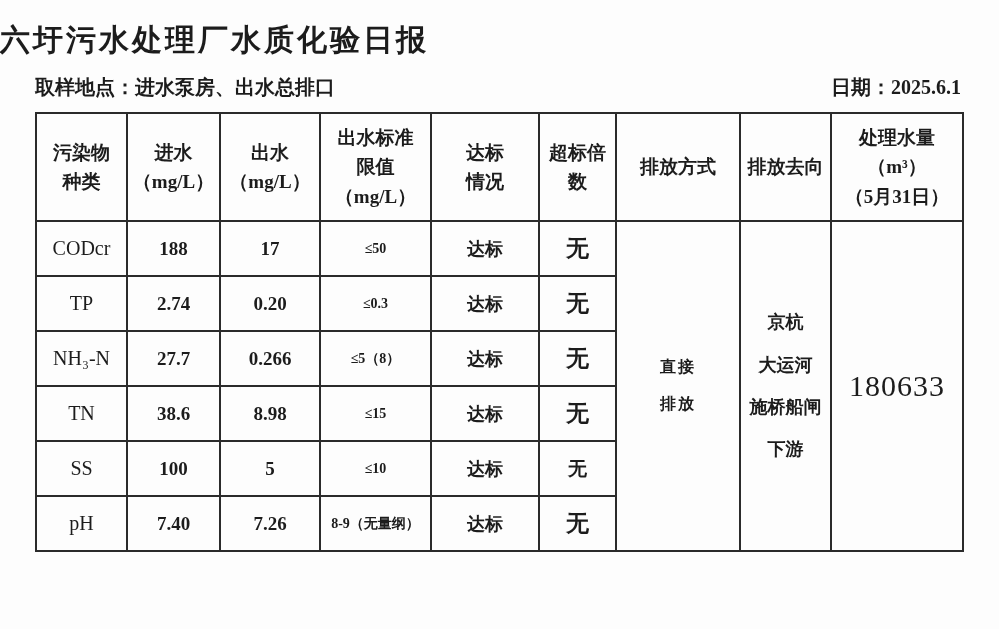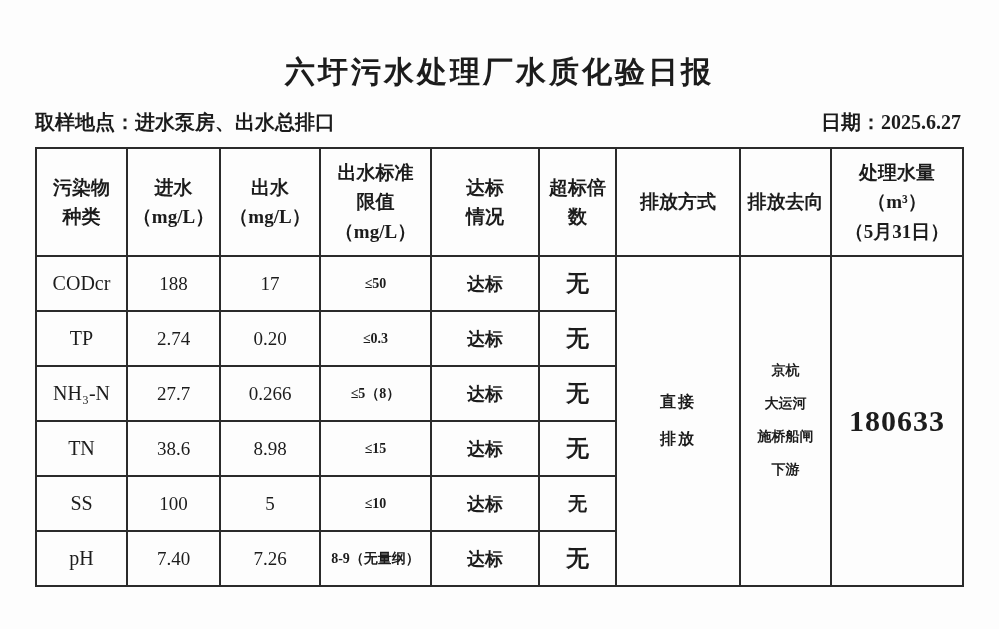--- a/index.html
+++ b/index.html
@@ -6,23 +6,22 @@
   .page {
     position: relative;
     width: 999px;
     height: 629px;
     background: #fdfdfd;
     overflow: hidden;
     font-family: "Liberation Serif", "DejaVu Serif", serif;
     color: #1c1c1c;
   }
   .title {
-    margin: 16px;
-    padding-top: 36px;
-    text-align: center;
+    margin: 0;
+    padding-top: 20px;
     font-size: 30px;
     font-weight: 600;
     letter-spacing: 3px;
   }
   .meta-row {
     display: flex;
     justify-content: space-between;
     align-items: flex-end;
     margin: 13px 38px 4px 35px;
     font-size: 20px;
@@ -43,45 +42,45 @@
   }
   .report-table th {
     font-size: 19px;
     font-weight: 700;
     white-space: pre-line;
     line-height: 1.55;
     height: 106px;
   }
   tr.data-row { height: 55px; }
   .cell-pollutant { font-size: 20px; font-weight: 400; }
-  .cell-num      { font-size: 19px; font-weight: 400; }
+  .cell-num      { font-size: 19px; font-weight: 700; }
   .cell-limit    { font-size: 14px; font-weight: 700; }
   .cell-compliance { font-size: 18px; font-weight: 700; }
   .cell-exceed   { font-size: 23px; font-weight: 700; }
   .cell-exceed.exceed-small { font-size: 19px; }
   .merged { white-space: pre-line; font-weight: 700; }
   .cell-method      { font-size: 16px; line-height: 2.3; letter-spacing: 2px; }
-  .cell-destination { font-size: 14px; line-height: 2.35; }
-  .cell-volume      { font-size: 30px; font-weight: 700; letter-spacing: 1px; }
+  .cell-destination { font-size: 18px; line-height: 2.35; }
+  .cell-volume      { font-size: 30px; font-weight: 400; letter-spacing: 1px; }
   .footnote {
     margin: 12px 0 0 16px;
     font-size: 18px;
     font-weight: 700;
   }
 </style>
 </head>
 <body>
 
 <div class="page">
 
   <h1 class="title">六圩污水处理厂水质化验日报</h1>
 
   <div class="meta-row">
     <span>取样地点：进水泵房、出水总排口</span>
-    <span>日期：2025.6.27</span>
+    <span>日期：2025.6.1</span>
   </div>
 
   <table class="report-table">
     <colgroup>
       <col style="width:91px">
         <col style="width:93px">
         <col style="width:100px">
       <col style="width:111px">
         <col style="width:108px">
         <col style="width:77px">

